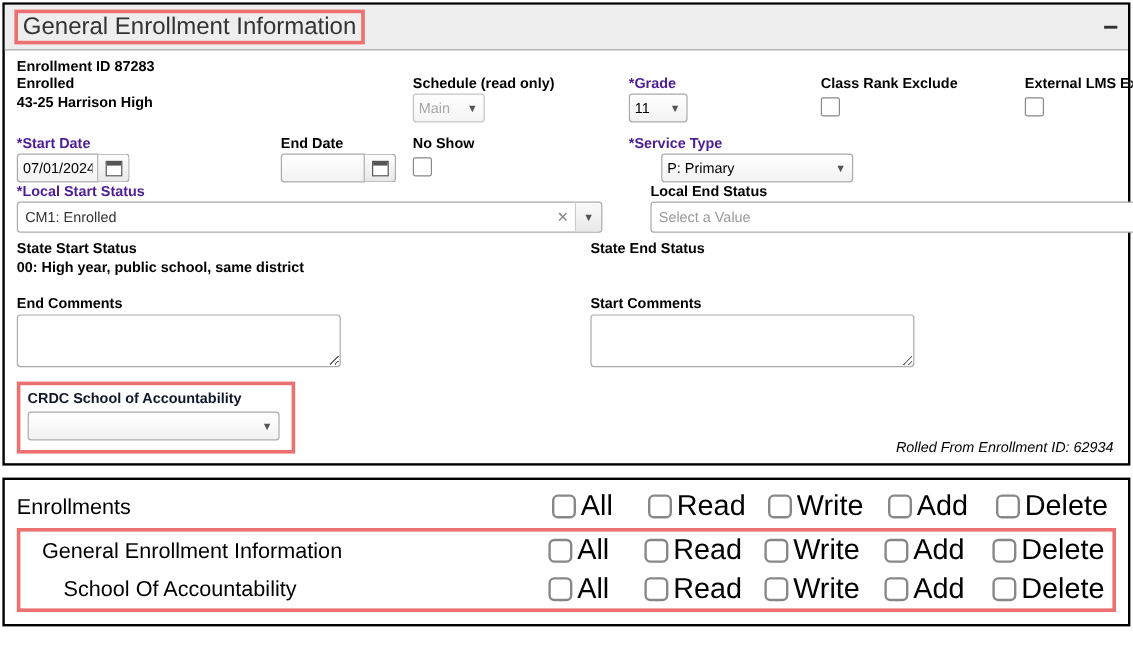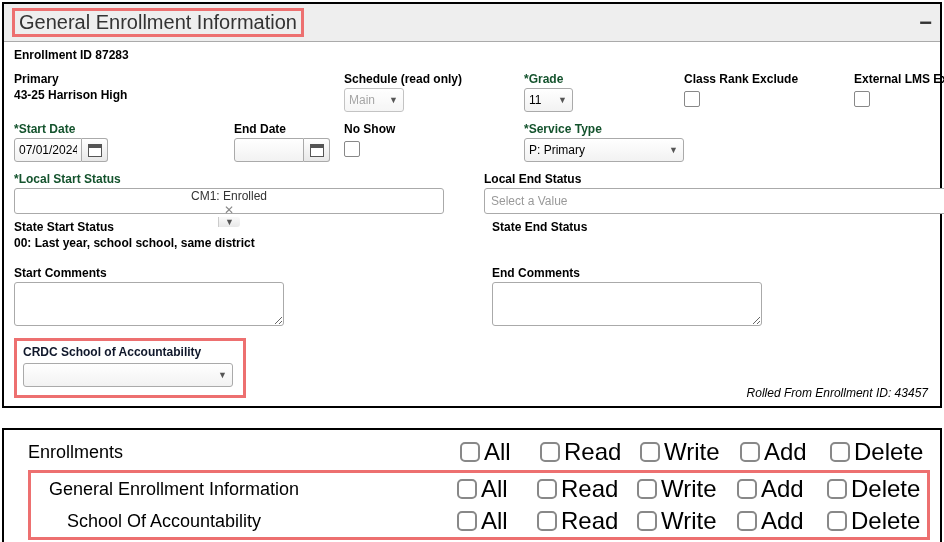--- a/index.html
+++ b/index.html
@@ -32,32 +32,32 @@
   .collapse-icon {
     font-size: 22px;
     font-weight: bold;
     color: #333;
     cursor: pointer;
     line-height: 14px;
   }
 
   .panel-body { padding: 6px 10px 8px 10px; position: relative; }
 
-  .enroll-id { font-weight: bold; font-size: 12px; margin-bottom: 10px; }
+  .enroll-id { font-weight: bold; font-size: 12px; }
 
   .form-grid {
     display: grid;
     grid-template-columns: 210px 100px 170px 150px 160px 150px;
     gap: 4px 10px;
     align-items: start;
   }
 
   .field { display: flex; flex-direction: column; }
   .label { font-weight: bold; font-size: 12px; margin-bottom: 2px; white-space: nowrap; }
-  .label.required { color: #14532d; }
+  .label.required { color: #4c1d95; }
   .value-text { font-weight: bold; font-size: 12px; }
   .value-normal { font-weight: normal; font-size: 12px; }
 
   .select, .text-input {
     border: 1px solid #aaa;
     border-radius: 3px;
     background: linear-gradient(#fff,#f2f2f2);
     height: 24px;
     font-size: 12px;
     padding: 0 4px;
@@ -139,21 +139,21 @@
     background: linear-gradient(#fafafa,#e8e8e8);
     height: 100%; display: flex; align-items: center; justify-content: center;
     font-size: 9px; color: #555; cursor: pointer;
     border-top-right-radius: 3px; border-bottom-right-radius: 3px;
   }
 
   .two-col {
     display: grid;
     grid-template-columns: 1fr 1fr;
     gap: 10px 40px;
-    margin-top: 10px;
+    margin-top: 0;
   }
 
   .textarea {
     border: 1px solid #aaa;
     border-radius: 3px;
     width: 270px;
     height: 44px;
     resize: both;
     background: #fff;
     font-size: 12px;
@@ -173,22 +173,22 @@
     position: absolute;
     right: 12px;
     bottom: 6px;
     font-style: italic;
     font-size: 12px;
   }
 
   
   .perm-panel {
     border: 2px solid #000;
-    margin: 20px 2px 2px 2px;
-    padding: 6px 10px 10px 24px;
+    margin: 10px 2px 2px 2px;
+    padding: 6px 10px 10px 10px;
     font-size: 17px;
   }
   .perm-row {
     display: grid;
     grid-template-columns: 1fr 80px 100px 100px 90px 100px;
     align-items: center;
     padding: 2px 0;
   }
   .perm-row .perm-label { font-size: 18px; }
   .perm-row.indent1 .perm-label { padding-left: 18px; }
@@ -209,21 +209,21 @@
     </span>
     <span class="collapse-icon">−</span>
   </div>
 
   <div class="panel-body">
     <div class="enroll-id">Enrollment ID 87283</div>
 
     
     <div class="form-grid">
       <div class="field" style="grid-column: span 2;">
-        <span class="label">Primary</span>
+        <span class="label">Enrolled</span>
         <span class="value-normal" style="font-weight:bold;">43-25 Harrison High</span>
       </div>
       <div class="field">
         <span class="label">Schedule (read only)</span>
         <span class="select-wrap" style="width:60px;">
           <select class="select" disabled="">
             <option>Main</option>
           </select>
         </span>
       </div>
@@ -264,81 +264,81 @@
             <span class="cal-icon"></span>
           </span>
         </span>
       </div>
       <div class="field">
         <span class="label">No Show</span>
         <span class="checkbox"></span>
       </div>
       <div class="field" style="grid-column: span 2;">
         <span class="label required">*Service Type</span>
-        <span class="select-wrap" style="width:160px;">
+        <span class="select-wrap" style="width:160px;margin-left:27px;">
           <select class="select">
             <option>P: Primary</option>
           </select>
         </span>
       </div>
     </div>
 
     
     <div class="two-col">
       <div class="field">
         <span class="label required">*Local Start Status</span>
-        <div class="combo" style="width:430px;flex-direction:column;">
+        <div class="combo" style="width:488px;">
           <span class="combo-text">CM1: Enrolled</span>
           <span class="x-btn">✕</span>
           <span class="dd-btn">▼</span>
         </div>
       </div>
       <div class="field">
         <span class="label">Local End Status</span>
         <div class="combo" style="width:488px;justify-content:flex-end;">
           <span class="combo-text placeholder">Select a Value</span>
           <span class="dd-btn">▼</span>
         </div>
       </div>
     </div>
 
     
     <div class="two-col" style="margin-top:6px;">
       <div class="field">
         <span class="label">State Start Status</span>
-        <span class="value-text">00: Last year, school school, same district</span>
+        <span class="value-text">00: High year, public school, same district</span>
       </div>
       <div class="field">
         <span class="label">State End Status</span>
       </div>
     </div>
 
     
     <div class="two-col" style="margin-top:16px;">
       <div class="field">
+        <span class="label">End Comments</span>
+        <textarea class="textarea" style=""></textarea>
+      </div>
+      <div class="field">
         <span class="label">Start Comments</span>
-        <textarea class="textarea" style=""></textarea>
-      </div>
-      <div class="field">
-        <span class="label">End Comments</span>
         <textarea class="textarea" style=""></textarea>
       </div>
     </div>
 
     
     <div class="crdc-block">
       <div class="label">CRDC School of Accountability</div>
       <span class="select-wrap">
         <select class="select">
           <option></option>
         </select>
       </span>
     </div>
 
-    <div class="rolled">Rolled From Enrollment ID: 43457</div>
+    <div class="rolled">Rolled From Enrollment ID: 62934</div>
   </div>
 </div>
 
 <div class="perm-panel">
   <div class="perm-row">
     <span class="perm-label">Enrollments</span>
     <span class="perm-cell">
         <span class="checkbox-perm"></span>
         <span>All</span>
       </span>

